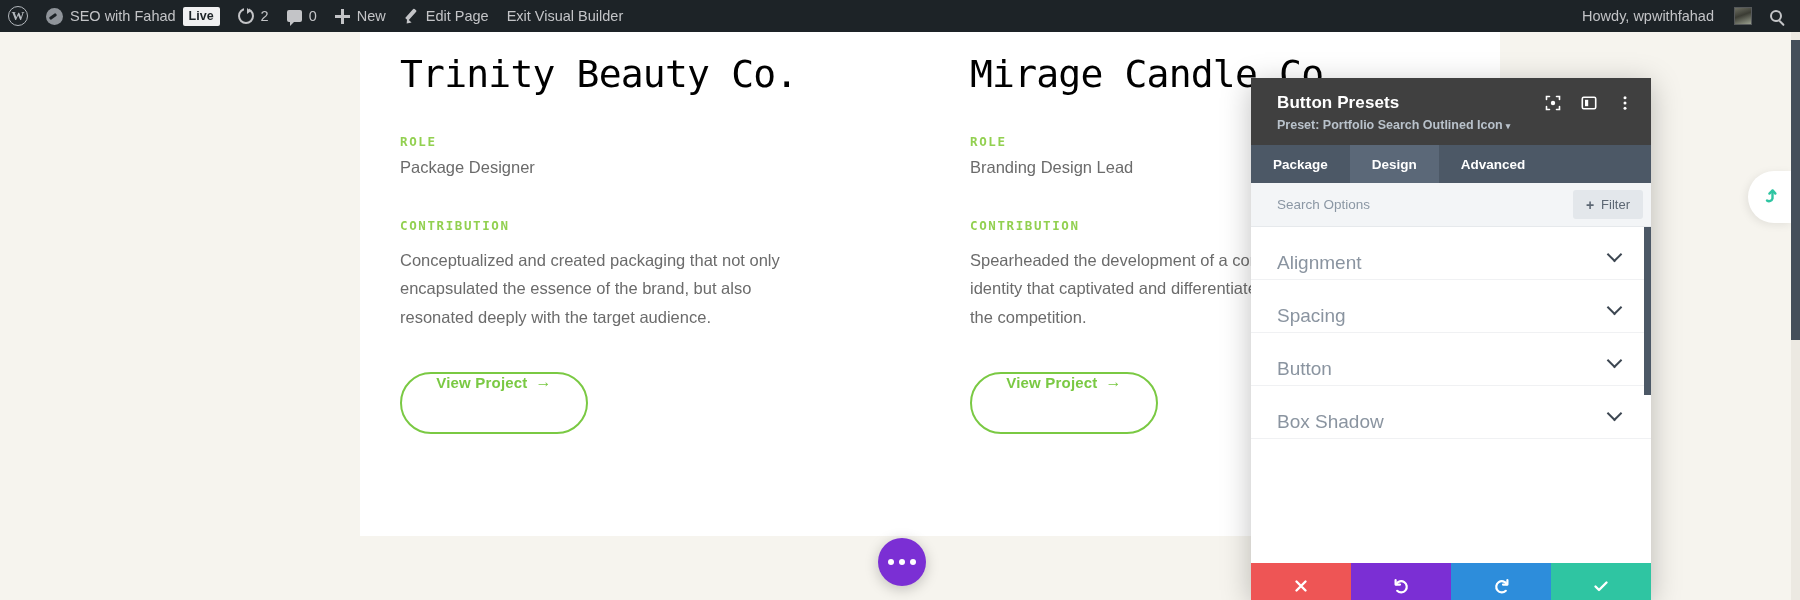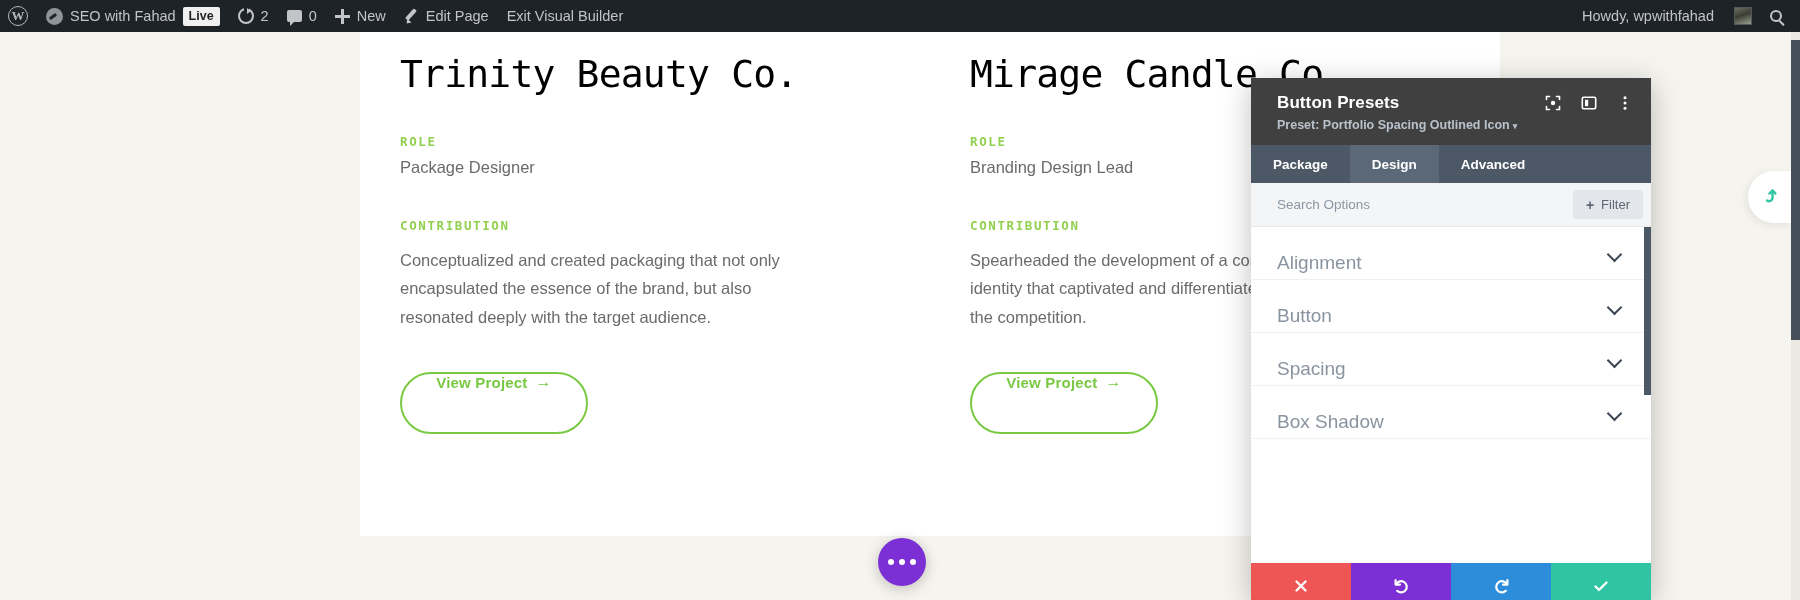--- a/index.html
+++ b/index.html
@@ -427,21 +427,21 @@
   </div>
 
   <div class="pagescroll-track"></div>
   <div class="pagescroll-thumb"></div>
 
   <div class="modal">
 
     <div class="modal-head">
       <div class="modal-title">Button Presets</div>
       <div class="modal-sub">
-        <span>Preset: Portfolio Spacing Outlined Icon</span><span class="caret">▾</span>
+        <span>Preset: Portfolio Search Outlined Icon</span><span class="caret">▾</span>
       </div>
       <div class="head-icons">
         <span class="hi">
           <svg width="16" height="16" viewBox="0 0 16 16">
             <path d="M1.5 4.5V1.5H4.5M11.5 1.5H14.5V4.5M14.5 11.5V14.5H11.5M4.5 14.5H1.5V11.5" stroke="#ffffff" stroke-width="1.6" fill="none" stroke-linecap="round"></path>
             <circle cx="8" cy="8" r="2.2" fill="#ffffff"></circle>
           </svg>
         </span>
         <span class="hi">
           <svg width="16" height="16" viewBox="0 0 16 16">
@@ -472,25 +472,25 @@
         <span>Filter</span>
       </button>
     </div>
 
     <div class="modal-body">
       <div class="acc-row">
         <span class="acc-label">Alignment</span>
         <span class="chev"></span>
       </div>
       <div class="acc-row">
+        <span class="acc-label">Spacing</span>
+        <span class="chev"></span>
+      </div>
+      <div class="acc-row">
         <span class="acc-label">Button</span>
-        <span class="chev"></span>
-      </div>
-      <div class="acc-row">
-        <span class="acc-label">Spacing</span>
         <span class="chev"></span>
       </div>
       <div class="acc-row">
         <span class="acc-label">Box Shadow</span>
         <span class="chev"></span>
       </div>
       <div class="modal-scroll-track">
         <div class="modal-scroll-thumb"></div>
       </div>
     </div>

